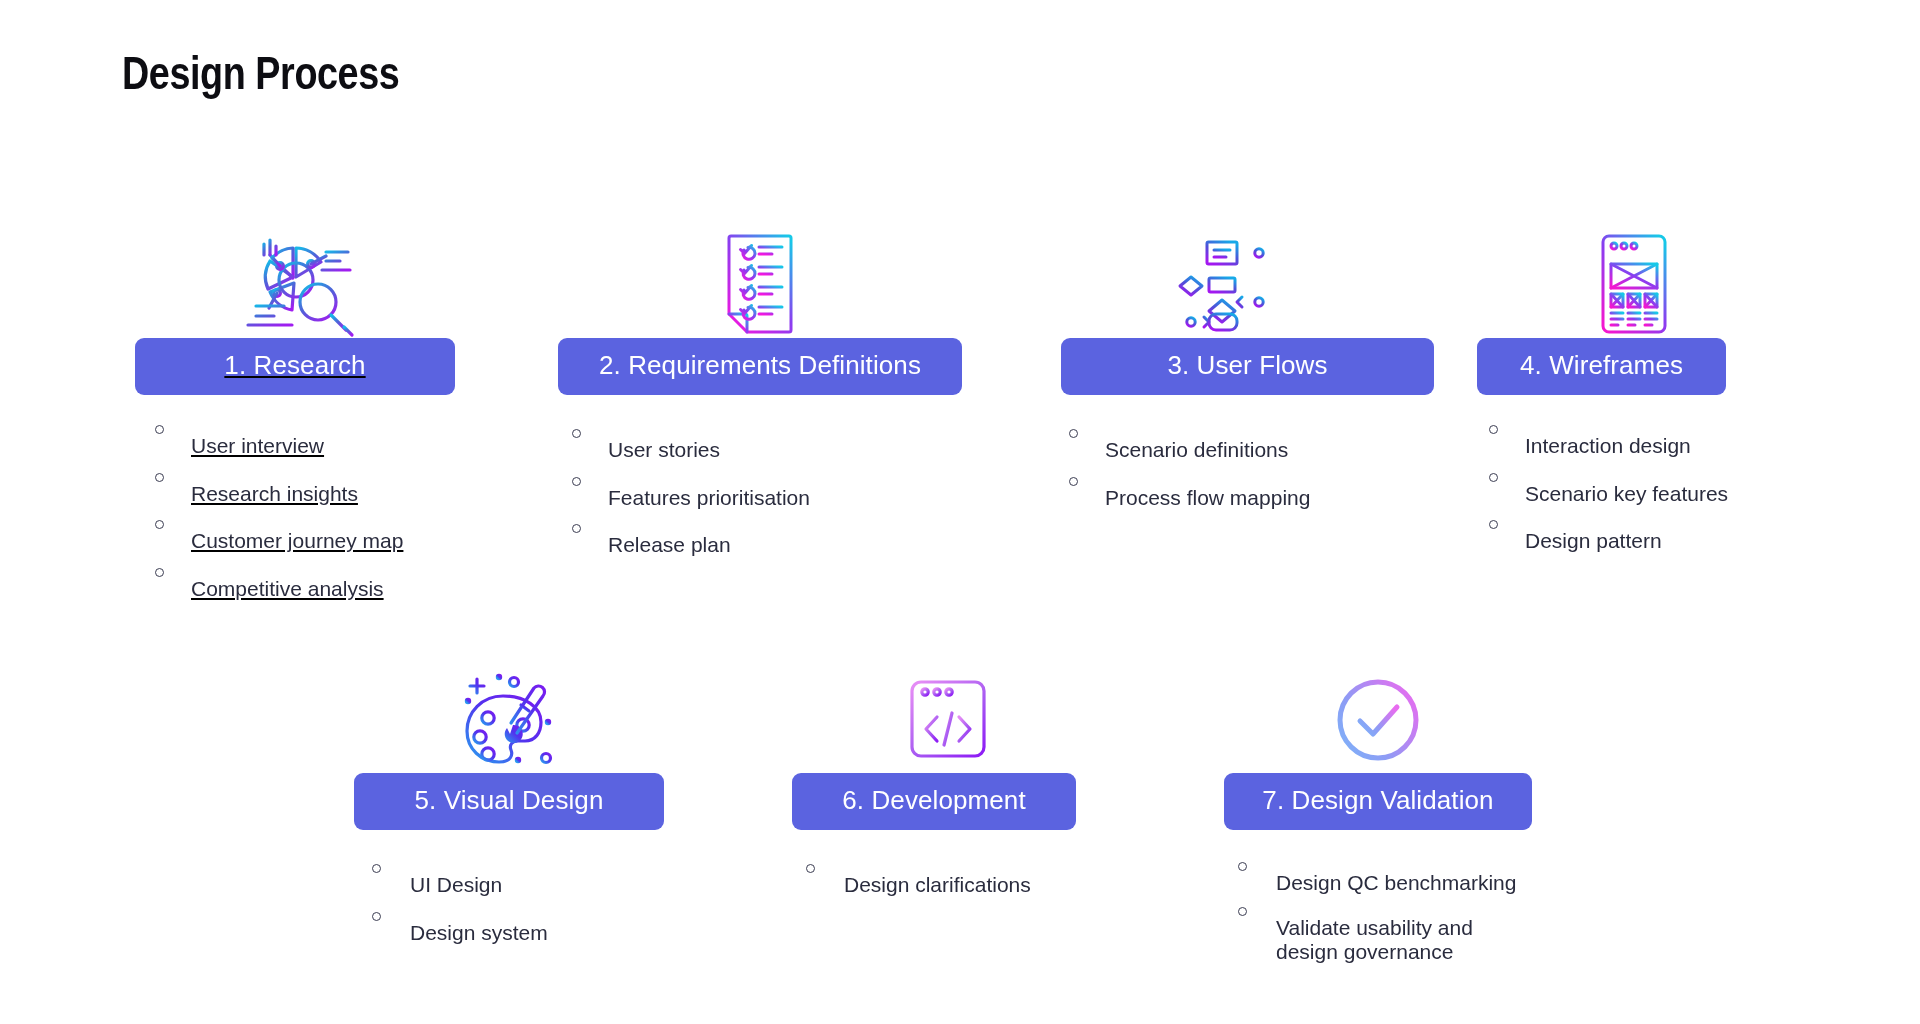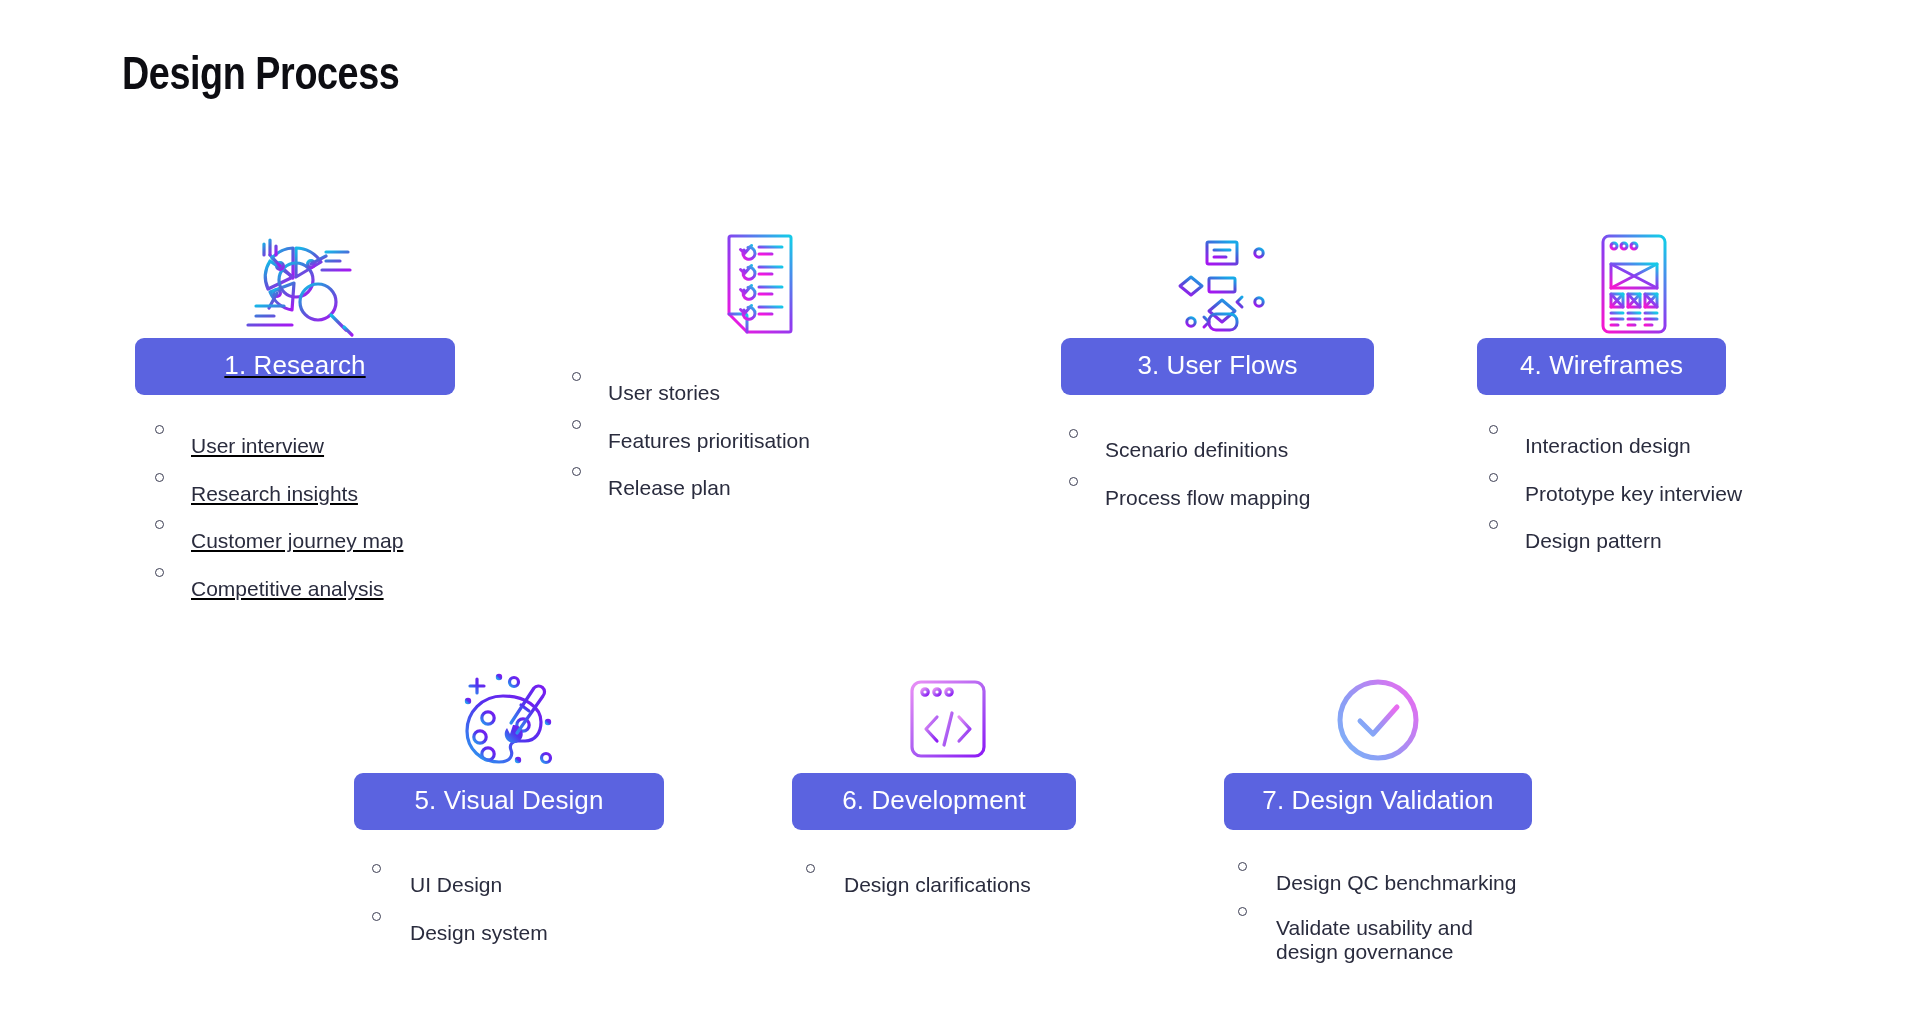--- a/index.html
+++ b/index.html
@@ -75,21 +75,21 @@
   .c1 .badge { width: 320px; }
   .c1 .bullets { margin-left: 20px; }
   .c1 .bullets .txt { margin-left: 36px; }
 
   .c2 { left: 558px;  top: 220px; width: 404px; }
   .c2 .badge { width: 404px; }
   .c2 .bullets { margin-left: 14px; margin-top: 26px; }
   .c2 .bullets .txt { margin-left: 36px; }
 
   .c3 { left: 1061px; top: 220px; width: 313px; }
-  .c3 .badge { width: 313px; }
+  .c3 .badge { width: 373px; }
   .c3 .bullets { margin-left: 8px; margin-top: 26px; }
   .c3 .bullets .txt { margin-left: 36px; }
 
   .c4 { left: 1477px; top: 220px; width: 312px; }
   .c4 .badge { width: 249px; }
   .c4 .bullets { margin-left: 12px; }
   .c4 .bullets .txt { margin-left: 36px; }
 
   
   .c5 { left: 354px;  top: 655px; width: 310px; }
@@ -184,20 +184,21 @@
           <path d="M23 40 a6 6 0 1 0 4 -2.6 M19.5 39.5 l4 4 l7 -8"></path>
           <path d="M23 60 a6 6 0 1 0 4 -2.6 M19.5 59.5 l4 4 l7 -8"></path>
           <path d="M23 80 a6 6 0 1 0 4 -2.6 M19.5 79.5 l4 4 l7 -8"></path>
           <path d="M38 17 h23 M38 24 h13"></path>
           <path d="M38 37 h23 M38 44 h13"></path>
           <path d="M38 57 h23 M38 64 h13"></path>
           <path d="M38 77 h23 M38 84 h13"></path>
         </g>
       </svg>
     </div>
+    <div class="badge">2. Requirements Definitions</div>
     <ul class="bullets">
       <li>
           <span class="dot"></span>
           <span class="txt">User stories</span>
         </li>
       <li>
           <span class="dot"></span>
           <span class="txt">Features prioritisation</span>
         </li>
       <li>
@@ -288,21 +289,21 @@
       </svg>
     </div>
     <div class="badge">4. Wireframes</div>
     <ul class="bullets">
       <li>
           <span class="dot"></span>
           <span class="txt">Interaction design</span>
         </li>
       <li>
           <span class="dot"></span>
-          <span class="txt">Prototype key interview</span>
+          <span class="txt">Scenario key features</span>
         </li>
       <li>
           <span class="dot"></span>
           <span class="txt">Design pattern</span>
         </li>
     </ul>
   </div>
 
   <div class="card c5">
     <div class="icon-wrap">

